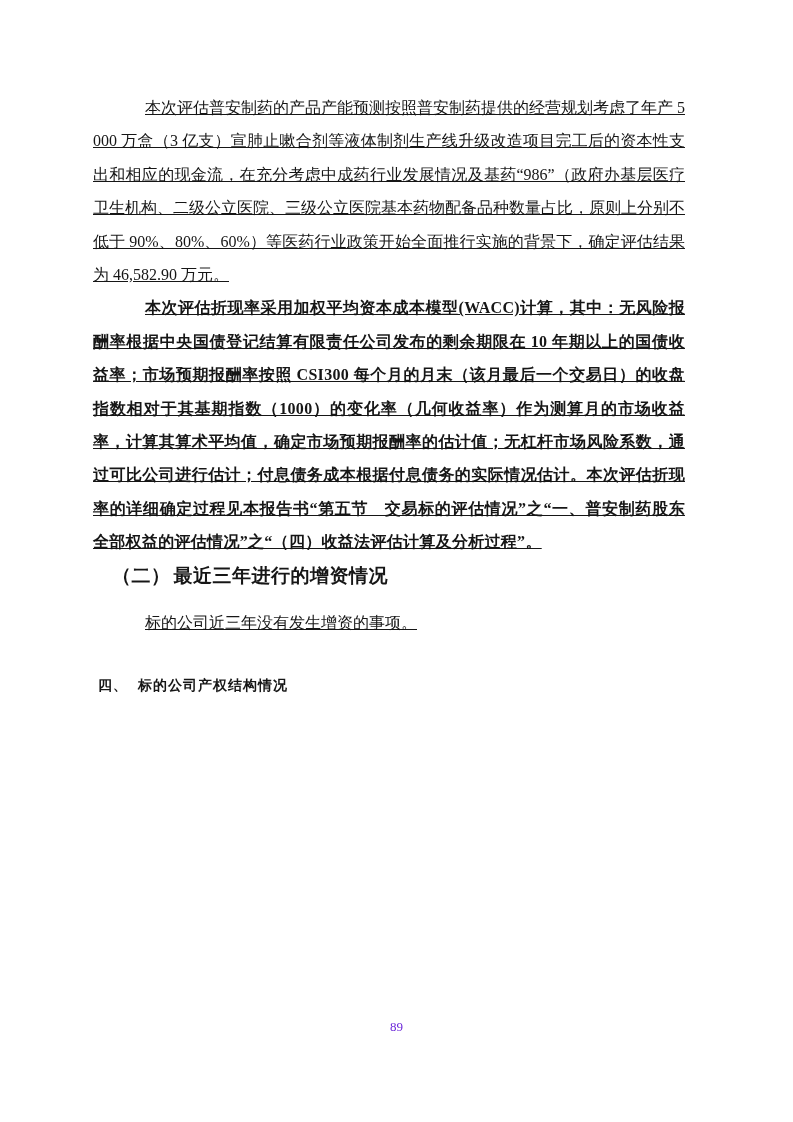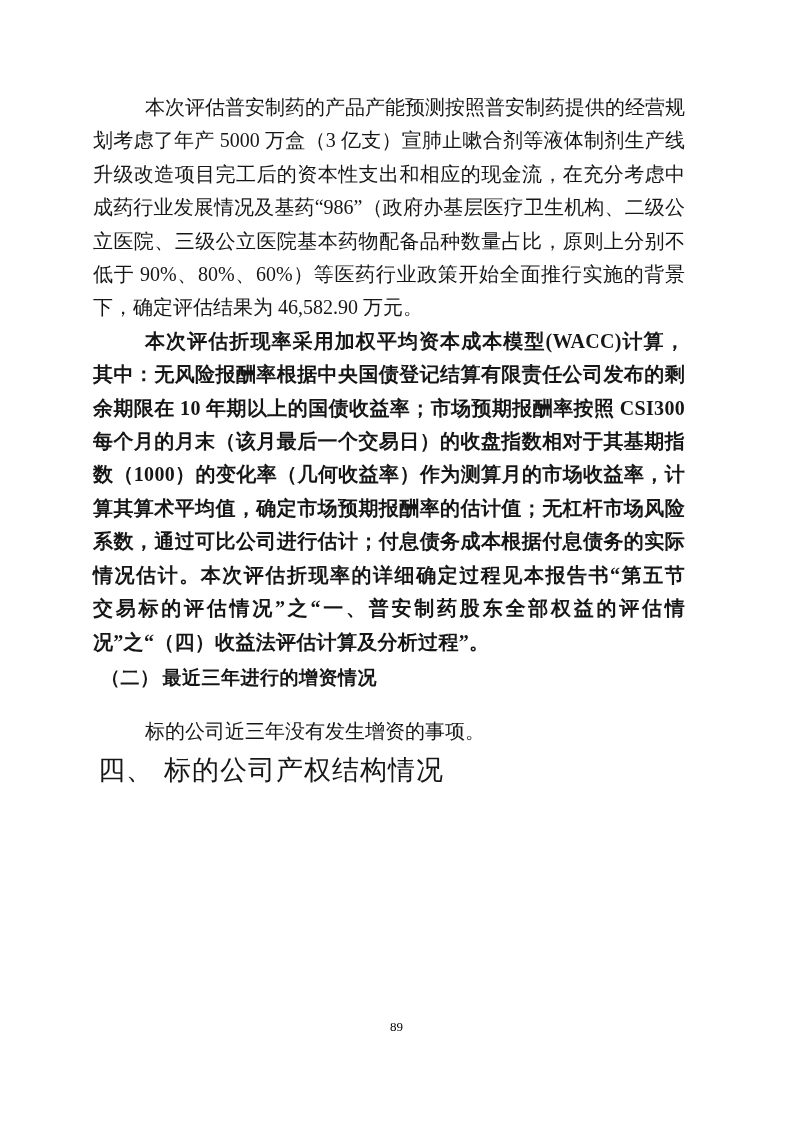--- a/index.html
+++ b/index.html
@@ -17,69 +17,70 @@
     inset: 0;
     background: #ffffff;
   }
   .content {
     position: absolute;
     left: 93px;
     top: 0;
     width: 592px;
   }
   p.body {
-    font-size: 20px;
+    font-size: 16px;
     line-height: 33.4px;
     text-align: justify;
     text-justify: inter-ideograph;
     text-indent: 52px;
     word-break: break-all;
+    text-decoration: underline;
   }
   p.serif {
     font-family: "Liberation Serif", "DejaVu Serif", serif;
     font-weight: 400;
   }
   p.kai-bold {
     font-family: "Liberation Serif", "DejaVu Serif", serif;
     font-weight: 700;
     letter-spacing: 0.3px;
   }
   .para-capacity   { margin-top: 91px; }
-  .para-increase   { margin-top: 24px; }
+  .para-increase   { margin-top: 15px; }
   .para-equity     { margin-top: 18px; }
   h2.main-heading {
-    margin-top: 8px;
+    margin-top: 32px;
     margin-left: 5px;
     font-family: "Liberation Sans", "DejaVu Sans", sans-serif;
-    font-size: 27px;
-    font-weight: 400;
+    font-size: 14px;
+    font-weight: 700;
     line-height: 29px;
     letter-spacing: 1px;
   }
   h3.sub-heading {
-    margin-left: 8px;
-    font-family: Liberation Serif, serif;
+    margin-left: 19px;
+    font-family: Liberation Mono, monospace;
     font-size: 19px;
     font-weight: 700;
     line-height: 27px;
     letter-spacing: 0.5px;
   }
   h3.heading-increase { margin-top: 5px; }
   h3.heading-equity   { margin-top: 23px; }
   .main-heading .prefix { margin-right: 10px; }
   .sub-heading  .prefix { margin-right: 3px; }
   .page-number {
     position: absolute;
     top: 1019px;
     left: 0;
     width: 100%;
     text-align: center;
     font-family: "Liberation Serif", "DejaVu Serif", serif;
     font-size: 13px;
-    color: #000000;
+    color: #6d28d9;
   }
 </style>
 </head>
 <body>
 
 <div class="page">
   <div class="content">
 
     <p class="body serif para-capacity">本次评估普安制药的产品产能预测按照普安制药提供的经营规划考虑了年产 5000 万盒（3 亿支）宣肺止嗽合剂等液体制剂生产线升级改造项目完工后的资本性支出和相应的现金流，在充分考虑中成药行业发展情况及基药“986”（政府办基层医疗卫生机构、二级公立医院、三级公立医院基本药物配备品种数量占比，原则上分别不低于 90%、80%、60%）等医药行业政策开始全面推行实施的背景下，确定评估结果为 46,582.90 万元。</p>
 

